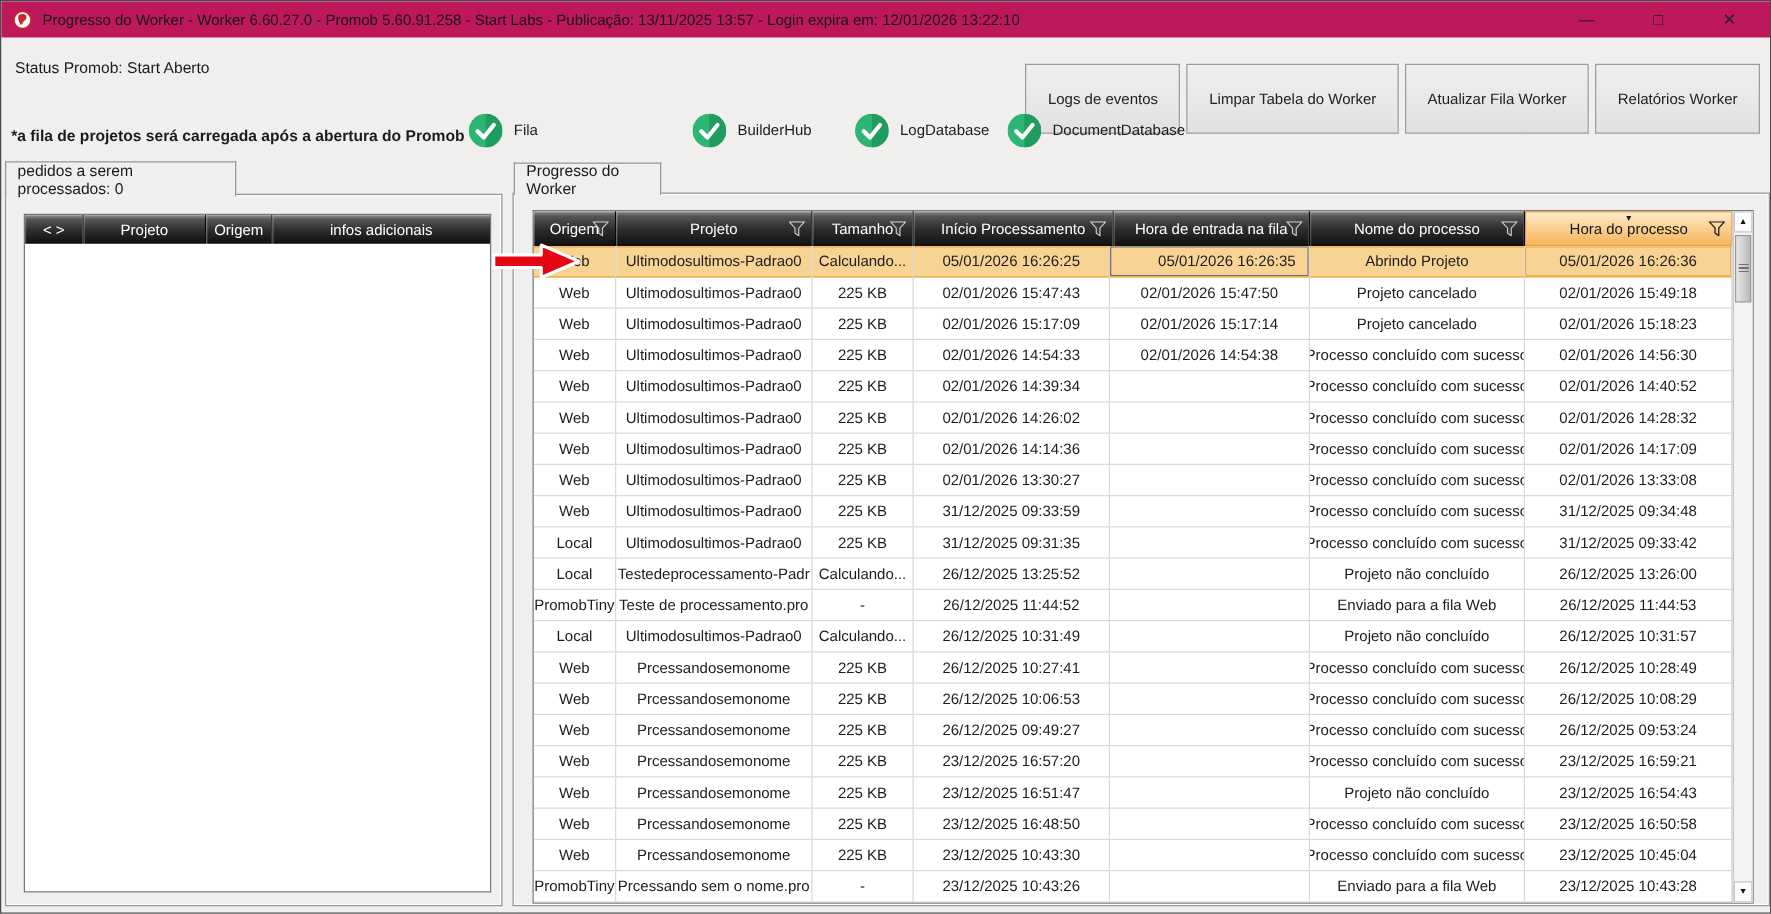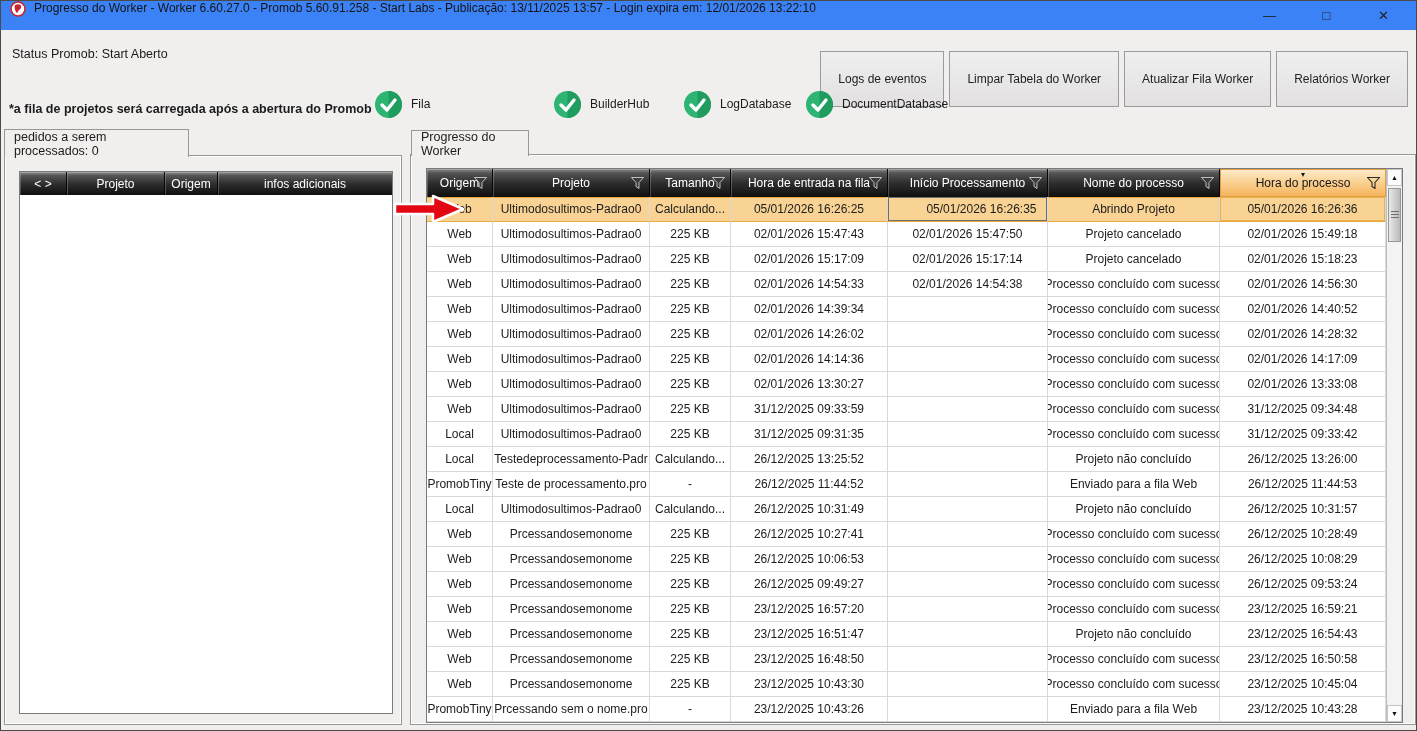--- a/index.html
+++ b/index.html
@@ -1,19 +1,19 @@
 <!DOCTYPE html>
 <html><head>
 <meta charset="utf-8">
 <style>
   html,body{margin:0;padding:0;background:#777;}
   .window{position:relative;width:1415px;height:729px;background:#f1efee;border:1px solid #4a4a4a;
           font-family:"Liberation Sans",sans-serif;font-size:12px;color:#1b1b1b;overflow:hidden;}
   
-  .titlebar{position:absolute;top:0;left:0;right:0;height:29px;background:#3b82f6;display:flex;align-items:flex-start;padding-left:9px;gap:8px;}
+  .titlebar{position:absolute;top:0;left:0;right:0;height:29px;background:#be185d;display:flex;align-items:center;padding-left:9px;gap:8px;}
   .titlebar .ttl{font-size:12px;color:#141414;white-space:nowrap;}
   .win-controls{position:absolute;right:4px;top:0;height:29px;display:flex;}
   .wc{width:57px;text-align:center;line-height:29px;font-size:13px;color:#222;}
   
   .statusline{position:absolute;left:11px;top:46px;font-size:12.5px;}
   .statusline b{font-weight:normal;}
   .toolbar{position:absolute;top:50px;right:8px;display:flex;gap:5px;}
   .btn{height:22px;padding:16px 17px;background:linear-gradient(#f0efef,#e2e0e0);border:1px solid #9c9b9b;
        display:flex;align-items:center;font-size:12px;color:#222;white-space:nowrap;}
   .notice{position:absolute;left:8px;top:101px;font-weight:bold;font-size:12.5px;}
@@ -161,28 +161,28 @@
           <svg class="funnel" width="13" height="12" viewBox="0 0 13 12">
               <path d="M0.5,0.5 h12 l-4.5,5 v6 l-3,-2 v-4 z" fill="#3c3c3c" stroke="#cfcfcf" stroke-width="0.9"></path>
             </svg>
         </div>
         <div class="hcell c2">
           <span>Tamanho</span>
           <svg class="funnel" width="13" height="12" viewBox="0 0 13 12">
               <path d="M0.5,0.5 h12 l-4.5,5 v6 l-3,-2 v-4 z" fill="#3c3c3c" stroke="#cfcfcf" stroke-width="0.9"></path>
             </svg>
         </div>
+        <div class="hcell c4">
+          <span>Início Processamento</span>
+          <svg class="funnel" width="13" height="12" viewBox="0 0 13 12">
+              <path d="M0.5,0.5 h12 l-4.5,5 v6 l-3,-2 v-4 z" fill="#3c3c3c" stroke="#cfcfcf" stroke-width="0.9"></path>
+            </svg>
+        </div>
         <div class="hcell c3">
           <span>Hora de entrada na fila</span>
-          <svg class="funnel" width="13" height="12" viewBox="0 0 13 12">
-              <path d="M0.5,0.5 h12 l-4.5,5 v6 l-3,-2 v-4 z" fill="#3c3c3c" stroke="#cfcfcf" stroke-width="0.9"></path>
-            </svg>
-        </div>
-        <div class="hcell c4">
-          <span>Início Processamento</span>
           <svg class="funnel" width="13" height="12" viewBox="0 0 13 12">
               <path d="M0.5,0.5 h12 l-4.5,5 v6 l-3,-2 v-4 z" fill="#3c3c3c" stroke="#cfcfcf" stroke-width="0.9"></path>
             </svg>
         </div>
         <div class="hcell c5">
           <span>Nome do processo</span>
           <svg class="funnel" width="13" height="12" viewBox="0 0 13 12">
               <path d="M0.5,0.5 h12 l-4.5,5 v6 l-3,-2 v-4 z" fill="#3c3c3c" stroke="#cfcfcf" stroke-width="0.9"></path>
             </svg>
         </div>

